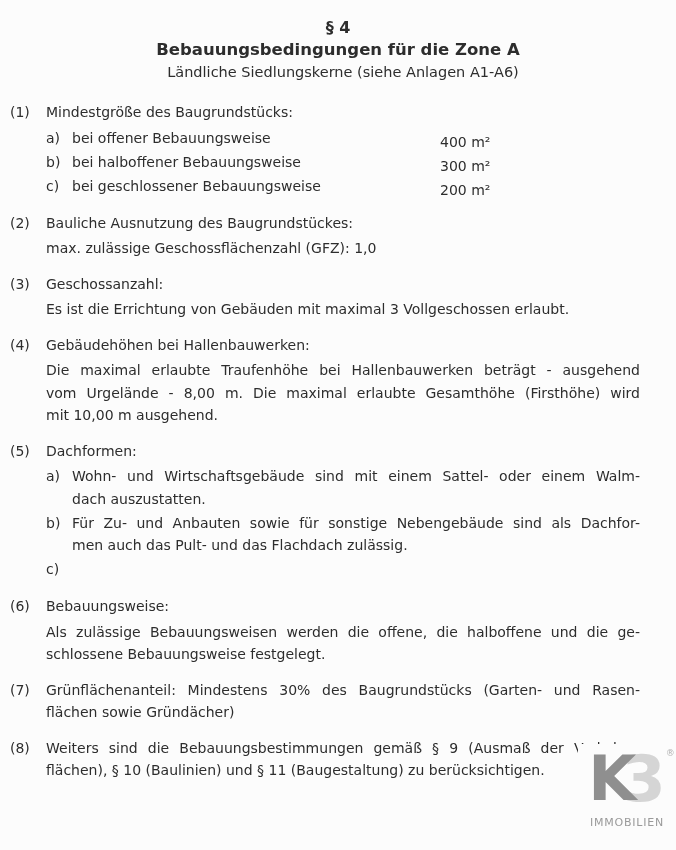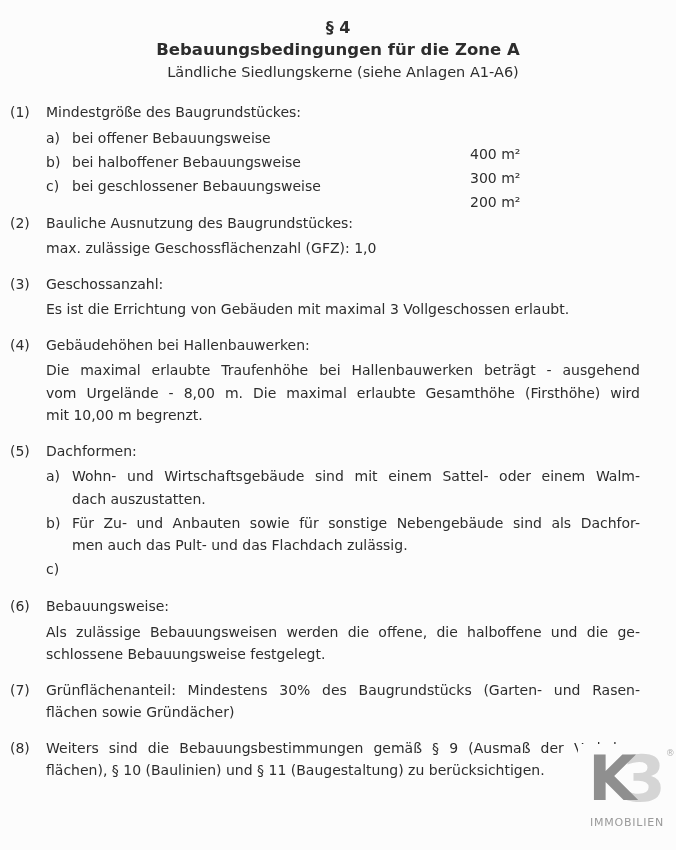--- a/index.html
+++ b/index.html
@@ -23,21 +23,21 @@
   .item { display: flex; margin-bottom: 13px; }
   .num { width: 36px; flex: none; line-height: 22.5px; }
   .content { flex: 1; line-height: 22.5px; min-width: 0; }
   .heading { margin-bottom: 3px; }
   .line { line-height: 22.5px; }
   .line.just { text-align: justify; text-align-last: justify; }
 
   .sub { display: flex; position: relative; margin-bottom: 1.5px; }
   .slabel { width: 26px; flex: none; }
   .stext { flex: 1; min-width: 0; }
-  .svalue { position: absolute; left: 394px; top: 16px; white-space: nowrap; margin-left: 30px; }
+  .svalue { position: absolute; left: 394px; top: 4px; white-space: nowrap; }
 
   .watermark {
     position: absolute;
     left: 578px; top: 744px;
     width: 98px; height: 95px;
     background: #fcfcfc;
     z-index: 5;
     display: flex; flex-direction: column;
     align-items: center; justify-content: flex-start;
     padding-top: 7px; box-sizing: border-box;
@@ -65,21 +65,21 @@
   <div class="header">
     <div class="sec-number">§ 4</div>
     <div class="doc-title">Bebauungsbedingungen für die Zone A</div>
     <div class="doc-subtitle">Ländliche Siedlungskerne (siehe Anlagen A1-A6)</div>
   </div>
 
   <div class="items" id="items">
       <div class="item">
         <div class="num">(1)</div>
         <div class="content">
-          <div class="heading">Mindestgröße des Baugrundstückes:</div>
+          <div class="heading">Mindestgröße des Baugrundstücks:</div>
           <div class="sub">
             <div class="slabel">a)</div>
             <div class="stext">
               <div class="line">bei offener Bebauungsweise</div>
             </div>
             <div class="svalue">400 m²</div>
           </div>
           <div class="sub">
             <div class="slabel">b)</div>
             <div class="stext">
@@ -109,21 +109,21 @@
           <div class="heading">Geschossanzahl:</div>
           <div class="line">Es ist die Errichtung von Gebäuden mit maximal 3 Vollgeschossen erlaubt.</div>
         </div>
       </div>
       <div class="item">
         <div class="num">(4)</div>
         <div class="content">
           <div class="heading">Gebäudehöhen bei Hallenbauwerken:</div>
           <div class="line just">Die maximal erlaubte Traufenhöhe bei Hallenbauwerken beträgt - ausgehend</div>
           <div class="line just">vom Urgelände - 8,00 m. Die maximal erlaubte Gesamthöhe (Firsthöhe) wird</div>
-          <div class="line">mit 10,00 m begrenzt.</div>
+          <div class="line">mit 10,00 m ausgehend.</div>
         </div>
       </div>
       <div class="item">
         <div class="num">(5)</div>
         <div class="content">
           <div class="heading">Dachformen:</div>
           <div class="sub">
             <div class="slabel">a)</div>
             <div class="stext">
               <div class="line just">Wohn- und Wirtschaftsgebäude sind mit einem Sattel- oder einem Walm-</div>

